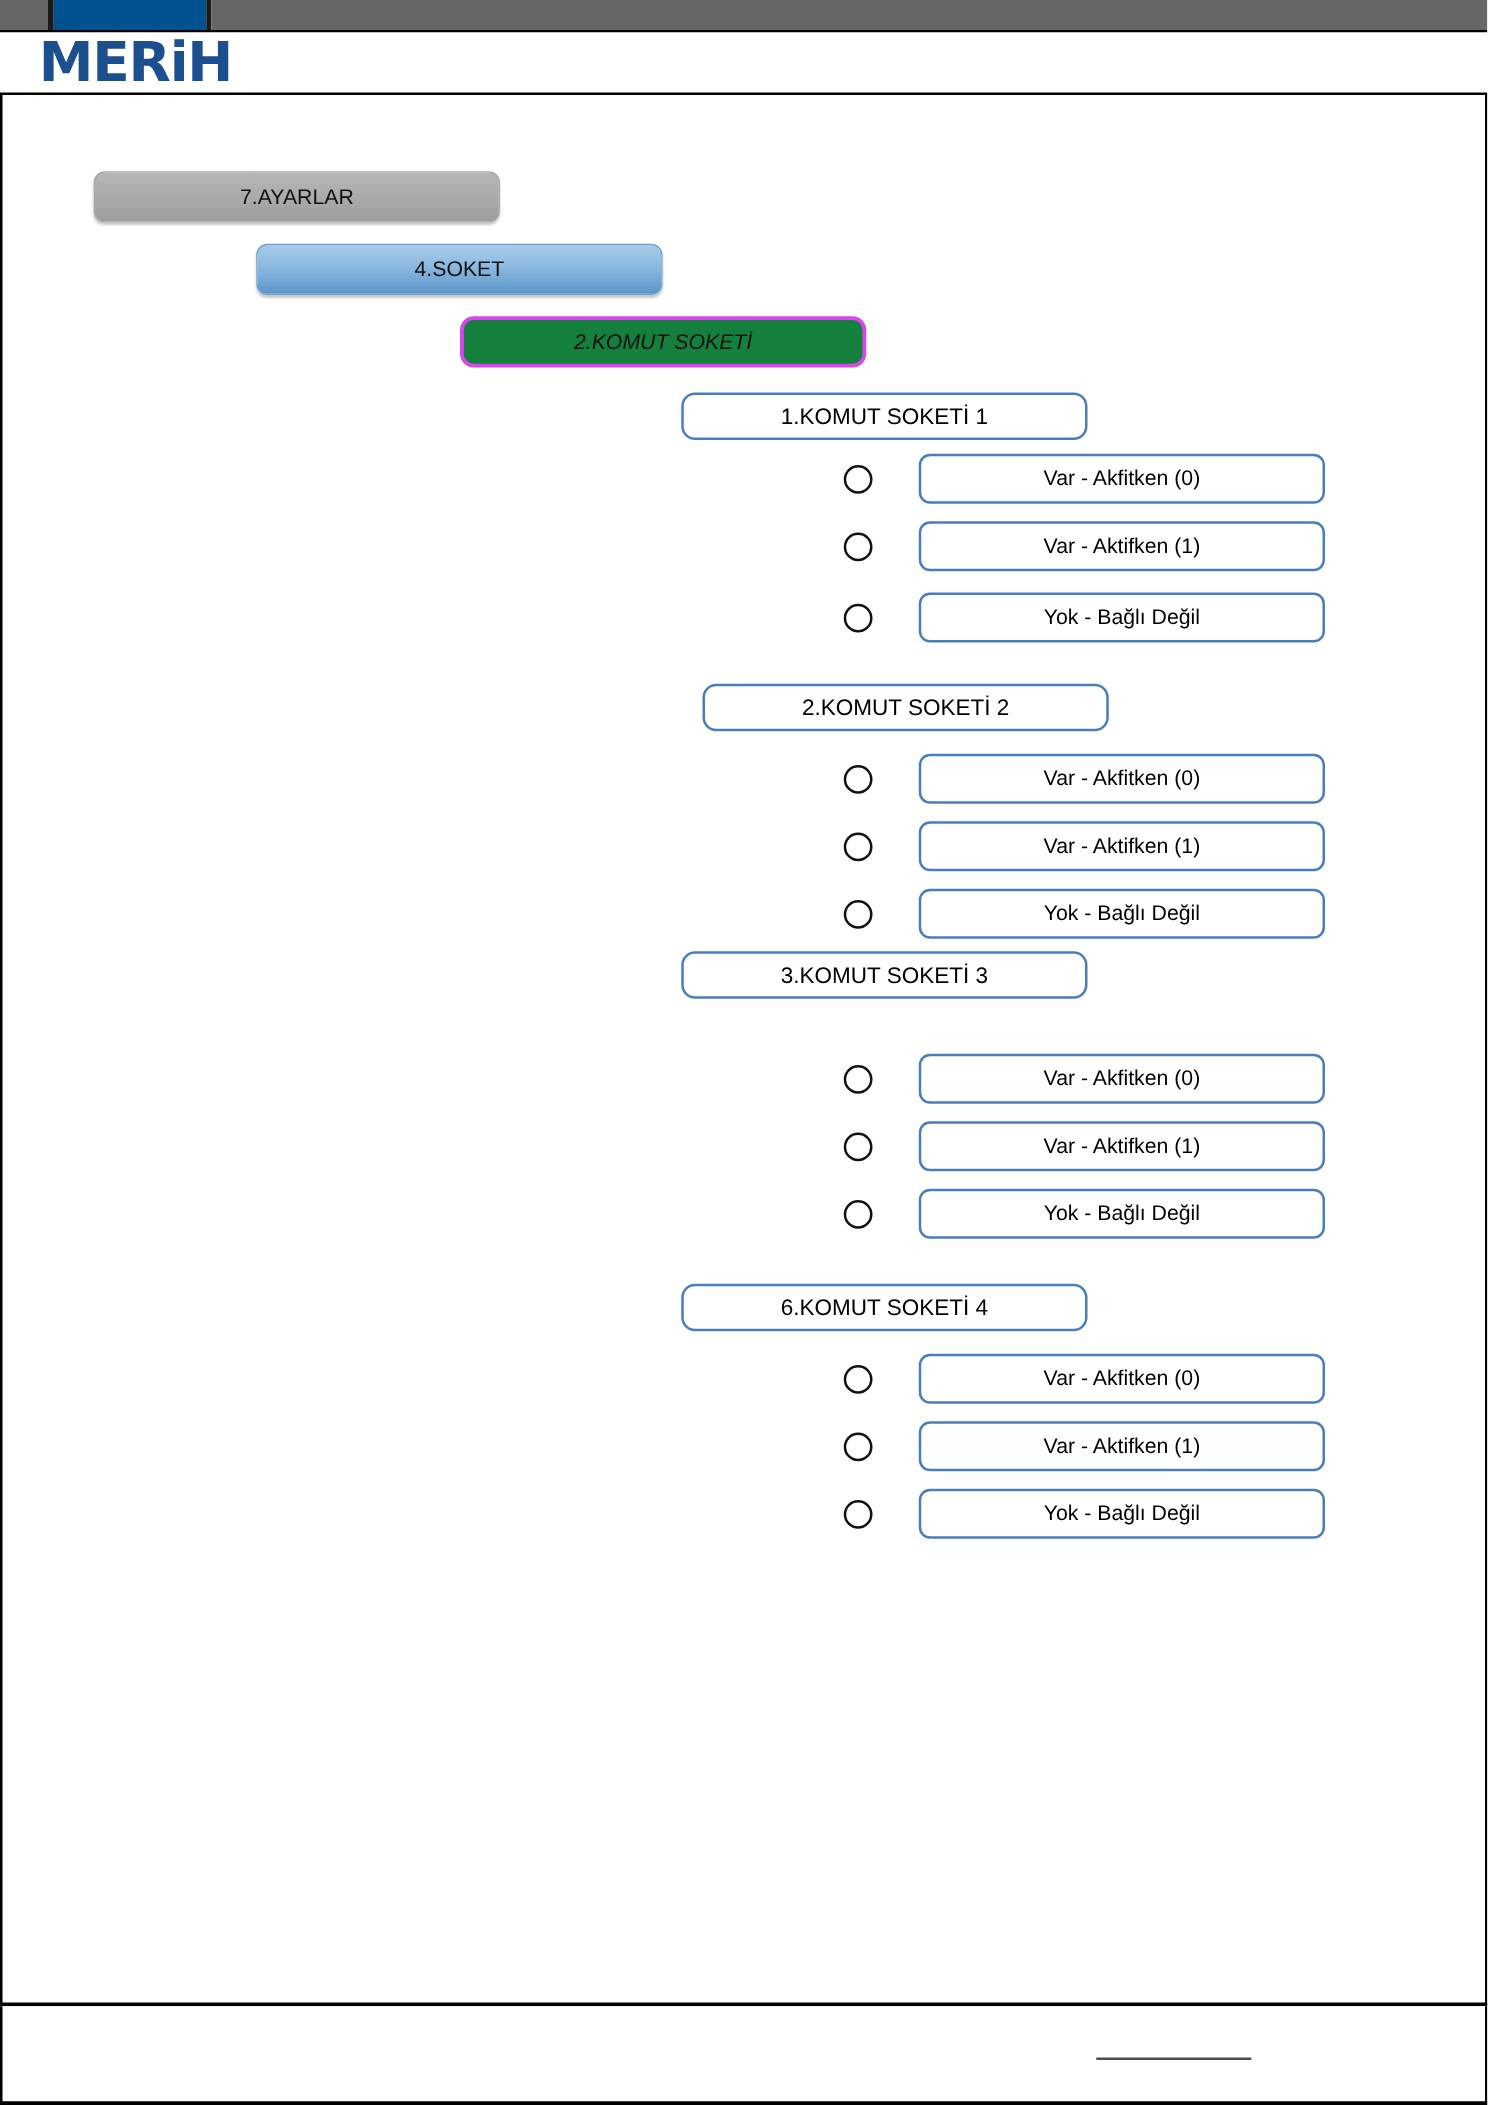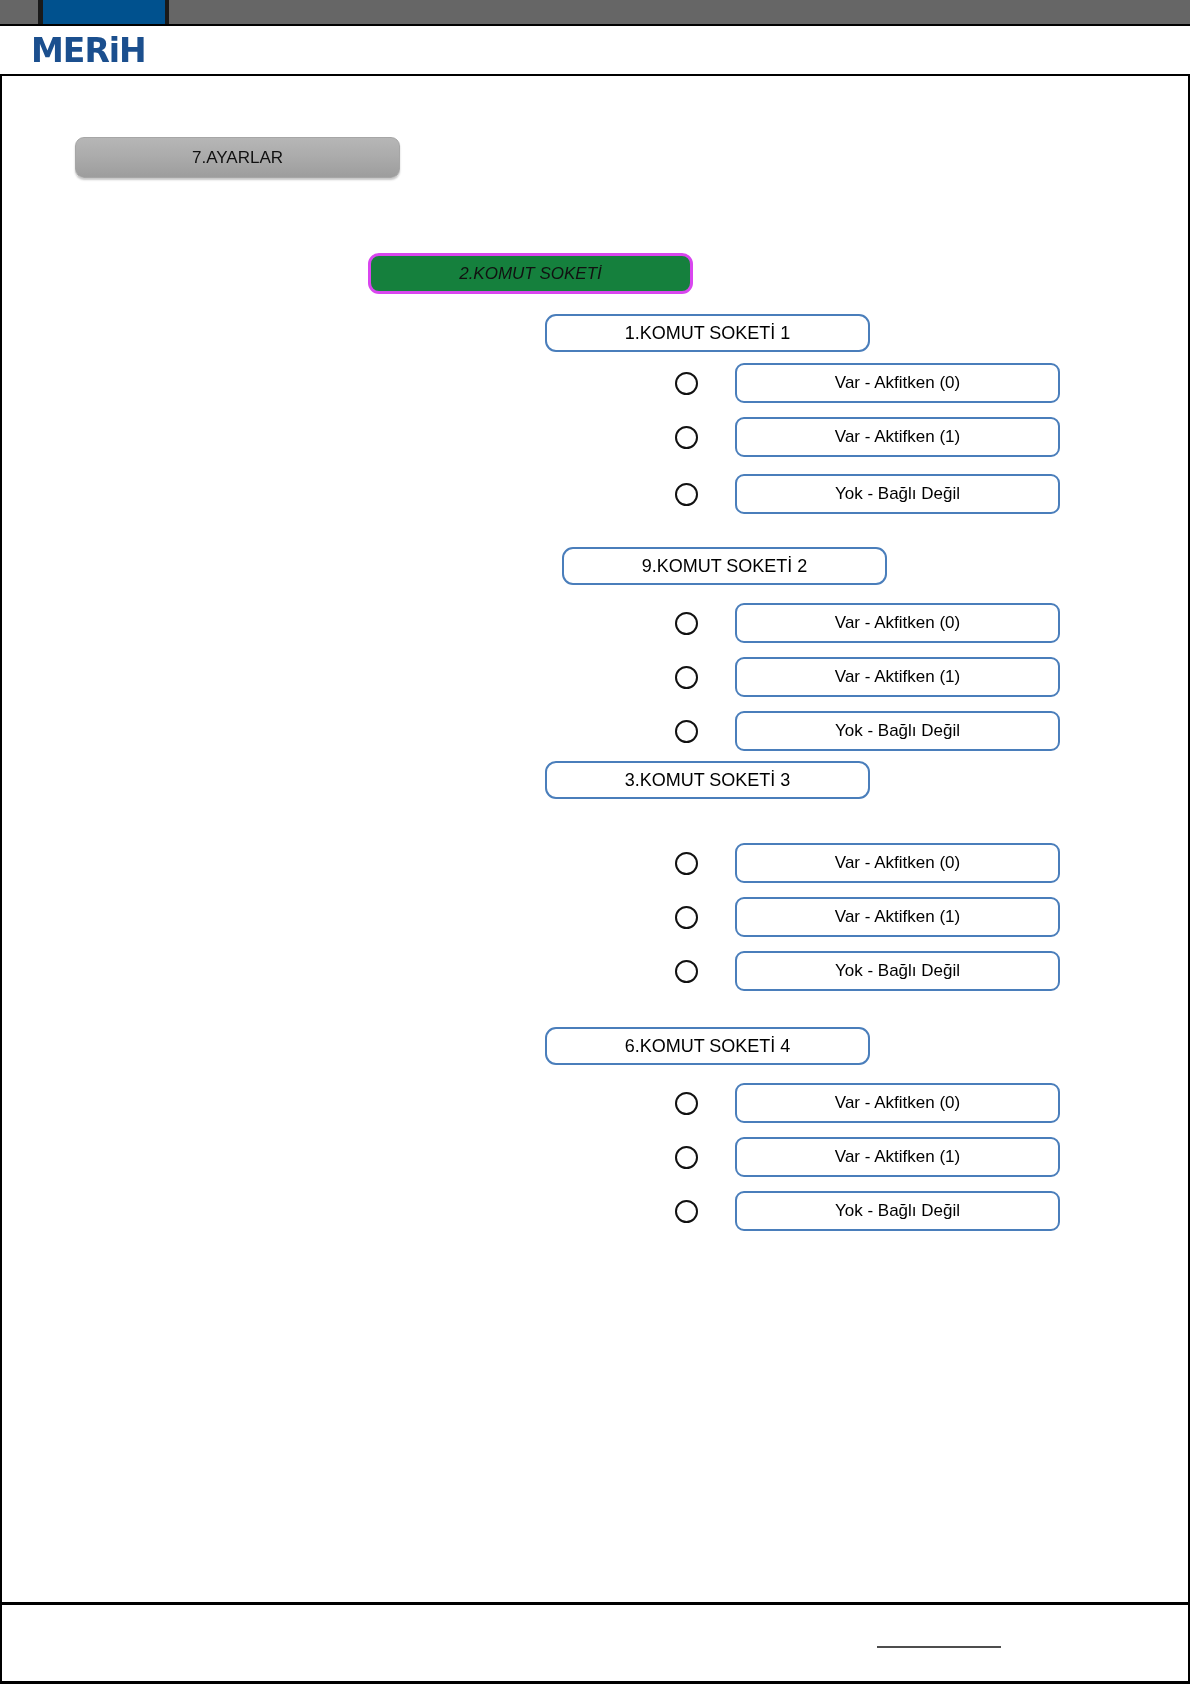--- a/index.html
+++ b/index.html
@@ -69,21 +69,21 @@
     border-bottom: 2px solid #000000;
     box-sizing: border-box;
     background: #ffffff;
   }
   .logo {
     position: absolute;
     left: 31px;
     top: 5px;
     font-family: "DejaVu Sans", sans-serif;
     font-weight: 700;
-    font-size: 33px;
+    font-size: 44px;
     letter-spacing: -1px;
     color: #1b4f8e;
     line-height: 40px;
     user-select: none;
   }
 
   
   .frame {
     position: absolute;
     left: 0;
@@ -226,20 +226,21 @@
   </div>
 
   <div class="logo-header">
     <div class="logo">MERiH</div>
   </div>
 
   <div class="frame"></div>
 
   <div class="nav-btn level1">7.AYARLAR</div>
 
+  <div class="nav-btn level2">4.SOKET</div>
 
   <div class="nav-btn level3">2.KOMUT SOKETİ</div>
 
   <div class="group">
     <div class="group-title" style="left:545px; top:314px; width:325px;">1.KOMUT SOKETİ 1</div>
 
     <div class="option-row" style="left:675px; top:372px;">
       <div class="radio"></div>
       <div class="option-box">Var - Akfitken (0)</div>
     </div>
@@ -247,21 +248,21 @@
       <div class="radio"></div>
       <div class="option-box">Var - Aktifken (1)</div>
     </div>
     <div class="option-row" style="left:675px; top:483px;">
       <div class="radio"></div>
       <div class="option-box">Yok - Bağlı Değil</div>
     </div>
   </div>
 
   <div class="group">
-    <div class="group-title" style="left:562px; top:547px; width:325px;">9.KOMUT SOKETİ 2</div>
+    <div class="group-title" style="left:562px; top:547px; width:325px;">2.KOMUT SOKETİ 2</div>
 
     <div class="option-row" style="left:675px; top:612px;">
       <div class="radio"></div>
       <div class="option-box">Var - Akfitken (0)</div>
     </div>
     <div class="option-row" style="left:675px; top:666px;">
       <div class="radio"></div>
       <div class="option-box">Var - Aktifken (1)</div>
     </div>
     <div class="option-row" style="left:675px; top:720px;">

